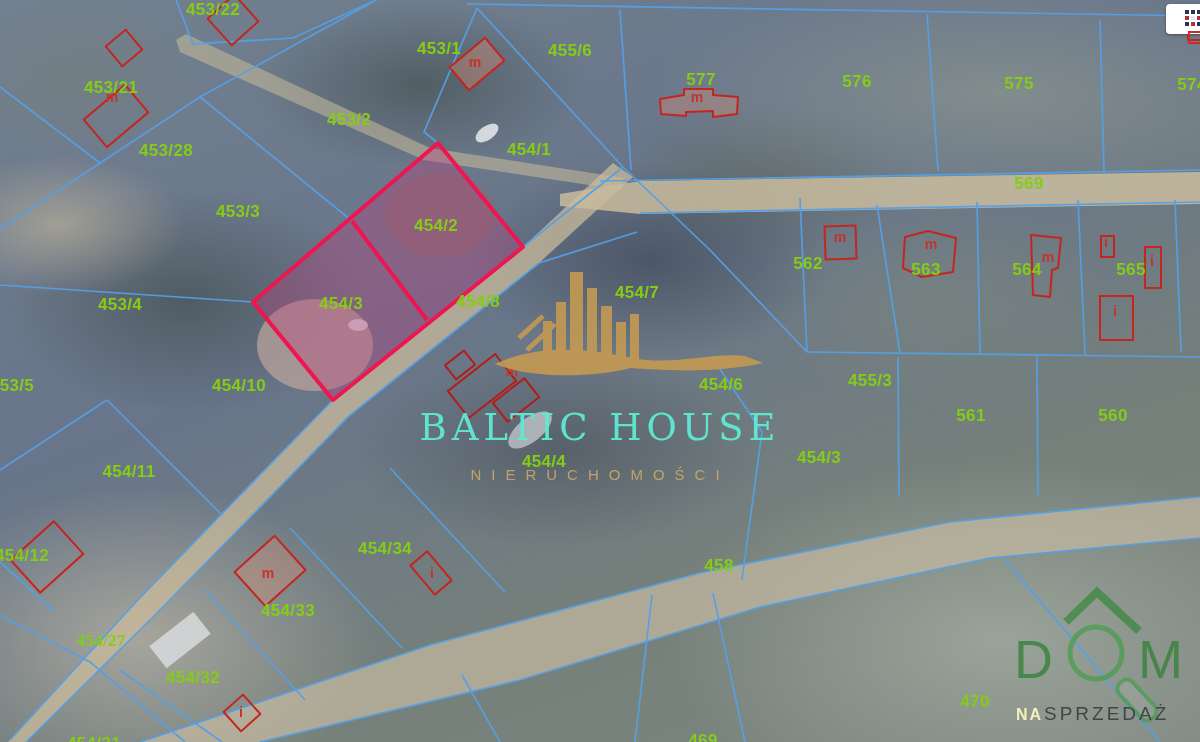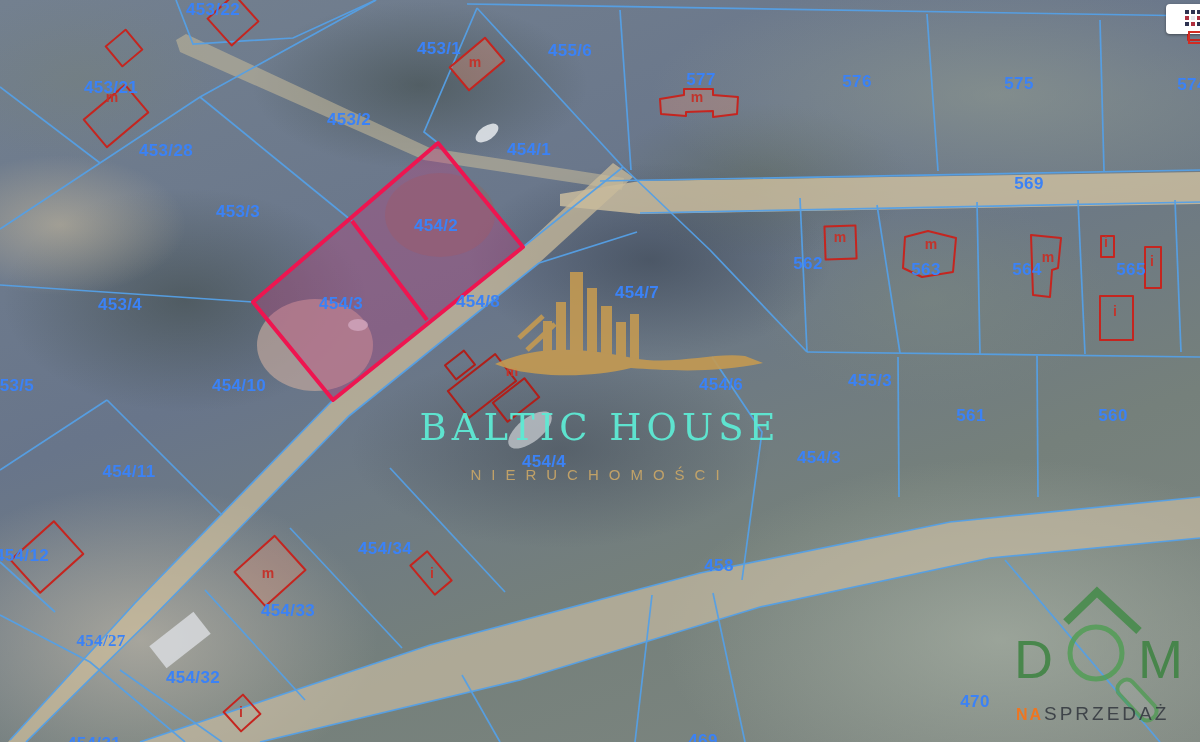--- a/index.html
+++ b/index.html
@@ -15,34 +15,34 @@
     radial-gradient(ellipse 260px 140px at 650px 260px, rgba(52,62,74,.55), transparent 70%),
     radial-gradient(ellipse 240px 120px at 420px 85px, rgba(55,66,60,.5), transparent 70%),
     radial-gradient(ellipse 260px 160px at 185px 300px, rgba(54,64,58,.5), transparent 70%),
     radial-gradient(ellipse 300px 140px at 560px 450px, rgba(58,66,78,.45), transparent 70%),
     radial-gradient(ellipse 220px 110px at 760px 180px, rgba(92,102,83,.5), transparent 70%),
     radial-gradient(ellipse 260px 150px at 930px 300px, rgba(126,138,126,.45), transparent 70%),
     radial-gradient(ellipse 200px 120px at 80px 80px, rgba(118,128,118,.4), transparent 70%),
     linear-gradient(160deg,#73808f 0%,#68758a 40%,#75807b 70%,#7f8781 100%);}
   svg.layer{position:absolute;left:0;top:0;}
   .plabel{position:absolute;transform:translate(-50%,-50%);
-    font:700 17px "Liberation Sans",sans-serif;color:#3b82f6;
+    font:700 17px "Liberation Sans",sans-serif;color:#84cc16;
     white-space:nowrap;letter-spacing:.3px;}
   .blabel{position:absolute;transform:translate(-50%,-50%);
     font:700 14px "Liberation Sans",sans-serif;color:#c2342c;white-space:nowrap;}
   .wm-title{position:absolute;left:400px;top:406px;width:400px;text-align:center;
     font-family:"DejaVu Serif","Liberation Serif",serif;font-size:37px;font-weight:500;
     letter-spacing:5px;color:#5eead4;white-space:nowrap;opacity:.95;}
   .wm-sub{position:absolute;left:400px;top:466px;width:400px;text-align:center;
     font-family:"Liberation Sans",sans-serif;font-size:15px;font-weight:500;
     letter-spacing:10px;color:#d2ab66;white-space:nowrap;opacity:.85;}
   .logo-letter{position:absolute;font-family:"Liberation Sans",sans-serif;
     font-size:54px;font-weight:400;color:#3c8340;opacity:.85;line-height:1;}
   .logo-na{position:absolute;left:1016px;top:706px;font-size:16px;font-weight:700;
-    letter-spacing:2px;color:#f97316;opacity:.9;}
+    letter-spacing:2px;color:#fef9c3;opacity:.9;}
   .logo-sprzedaz{position:absolute;left:1044px;top:703px;font-size:19px;font-weight:500;
     letter-spacing:3px;color:#3b4046;opacity:.95;}
   .map-tool-btn{position:absolute;left:1166px;top:4px;width:46px;height:30px;
     background:#fff;border:none;border-radius:4px;box-shadow:0 1px 3px rgba(0,0,0,.4);
     padding:0;cursor:pointer;}
   .red-fragment{position:absolute;left:1188px;top:31px;width:16px;height:9px;
     border:2px solid #d22c22;background:transparent;}
 </style>
 </head>
 <body>

